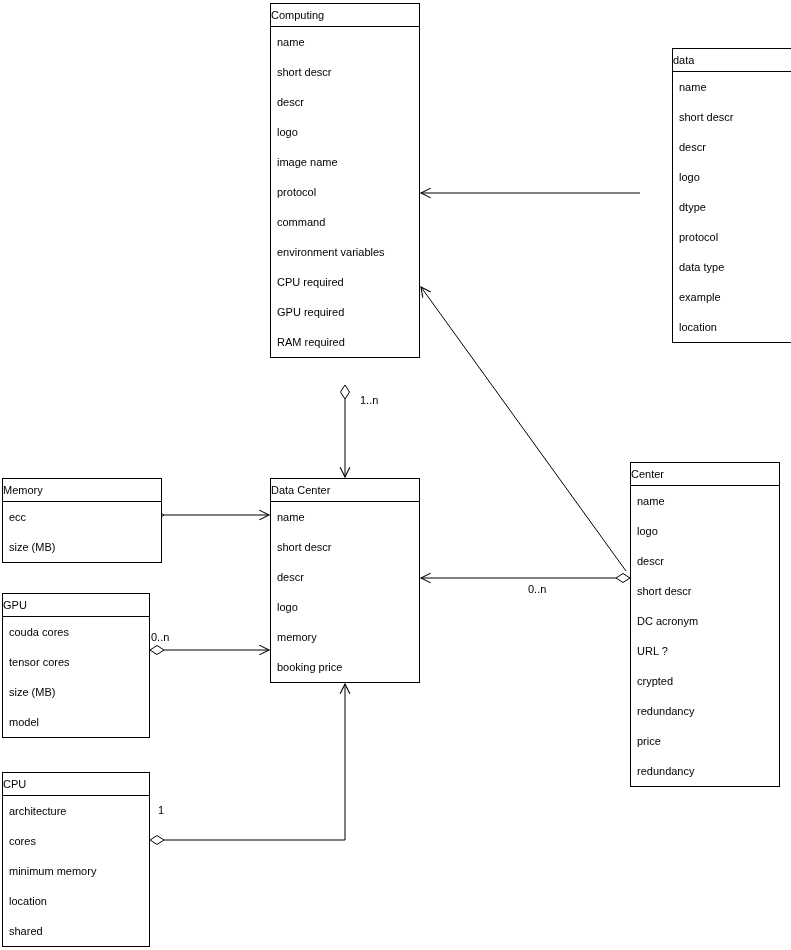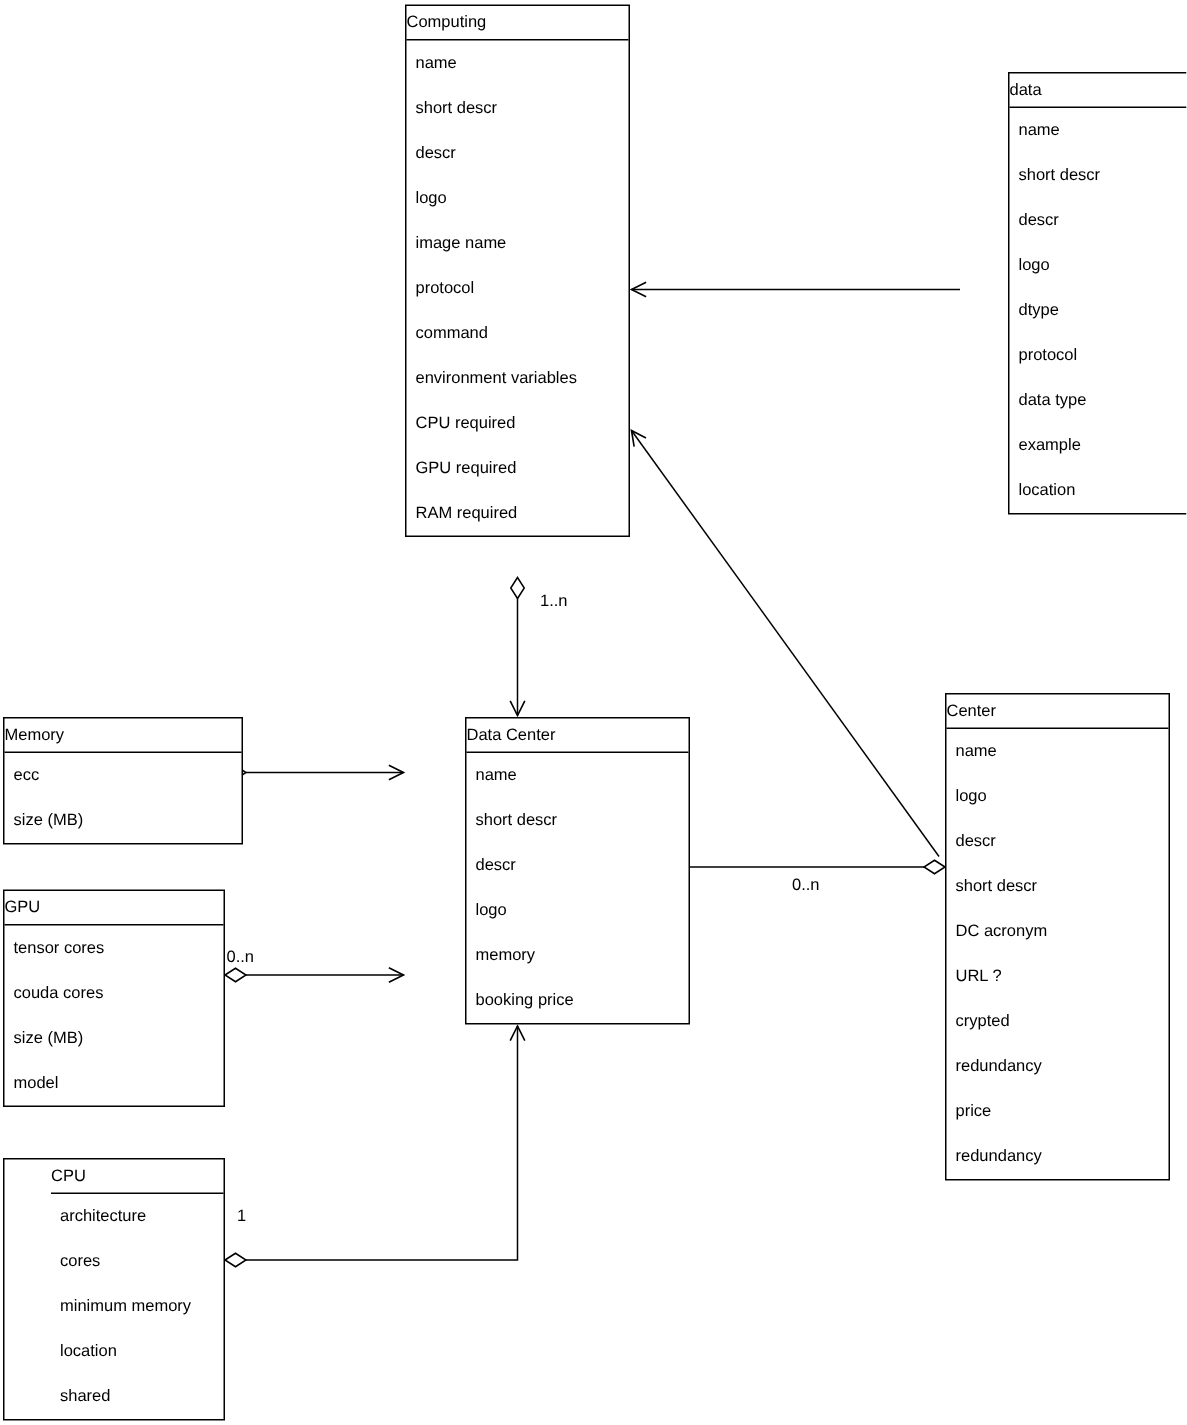--- a/index.html
+++ b/index.html
@@ -119,39 +119,39 @@
     <div class="uml-title">Memory</div>
     <div class="uml-attrs">
       <div class="uml-attr">ecc</div>
       <div class="uml-attr">size (MB)</div>
     </div>
   </div>
 
   <div class="uml-class" style="left:2px; top:593px; width:148px;">
     <div class="uml-title">GPU</div>
     <div class="uml-attrs">
+      <div class="uml-attr">couda cores</div>
       <div class="uml-attr">tensor cores</div>
-      <div class="uml-attr">couda cores</div>
       <div class="uml-attr">size (MB)</div>
       <div class="uml-attr">model</div>
     </div>
   </div>
 
-  <div class="uml-class" style="left:2px; top:772px; width:148px;padding-left:31px;">
+  <div class="uml-class" style="left:2px; top:772px; width:148px;">
     <div class="uml-title">CPU</div>
     <div class="uml-attrs">
       <div class="uml-attr">architecture</div>
       <div class="uml-attr">cores</div>
       <div class="uml-attr">minimum memory</div>
       <div class="uml-attr">location</div>
       <div class="uml-attr">shared</div>
     </div>
   </div>
 
-  <div class="uml-class" style="left:270px; top:478px; width:150px;margin-left:40px;">
+  <div class="uml-class" style="left:270px; top:478px; width:150px;">
     <div class="uml-title">Data Center</div>
     <div class="uml-attrs">
       <div class="uml-attr">name</div>
       <div class="uml-attr">short descr</div>
       <div class="uml-attr">descr</div>
       <div class="uml-attr">logo</div>
       <div class="uml-attr">memory</div>
       <div class="uml-attr">booking price</div>
     </div>
   </div>

